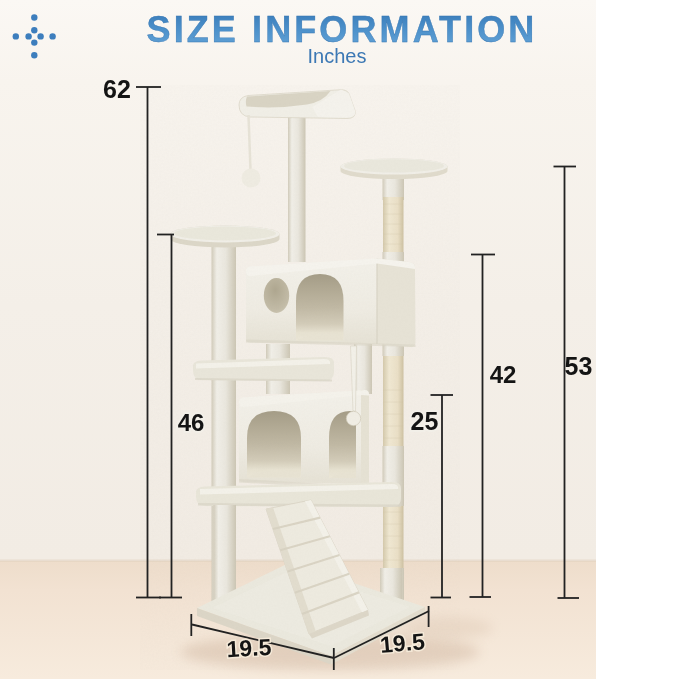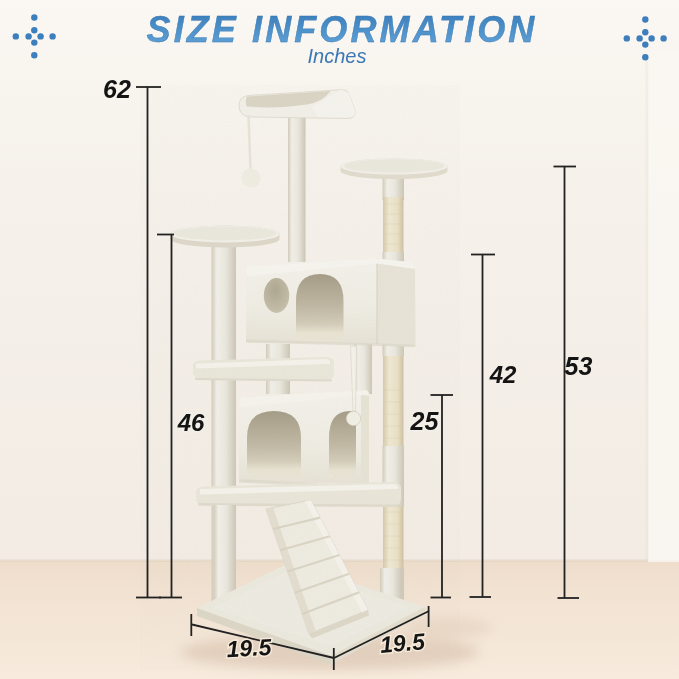--- a/index.html
+++ b/index.html
@@ -1,16 +1,16 @@
 <!DOCTYPE html>
 <html><head>
 <meta charset="utf-8">
 <style>
   html,body{margin:0;padding:0;}
-  #stage{position:relative;width:679px;height:679px;overflow:hidden;font-family:"Liberation Sans",sans-serif;font-style:italic;}
+  #stage{position:relative;width:596px;height:679px;overflow:hidden;font-family:"Liberation Sans",sans-serif;}
 </style>
 </head>
 <body>
 <div id="stage">
 <svg width="679" height="679" viewBox="0 0 679 679" xmlns="http://www.w3.org/2000/svg">
 <defs>
   <linearGradient id="wall" x1="0" y1="0" x2="0" y2="1">
     <stop offset="0" stop-color="#fbf8f4"></stop>
     <stop offset="0.12" stop-color="#f8f4ee"></stop>
     <stop offset="0.45" stop-color="#f4efe8"></stop>

